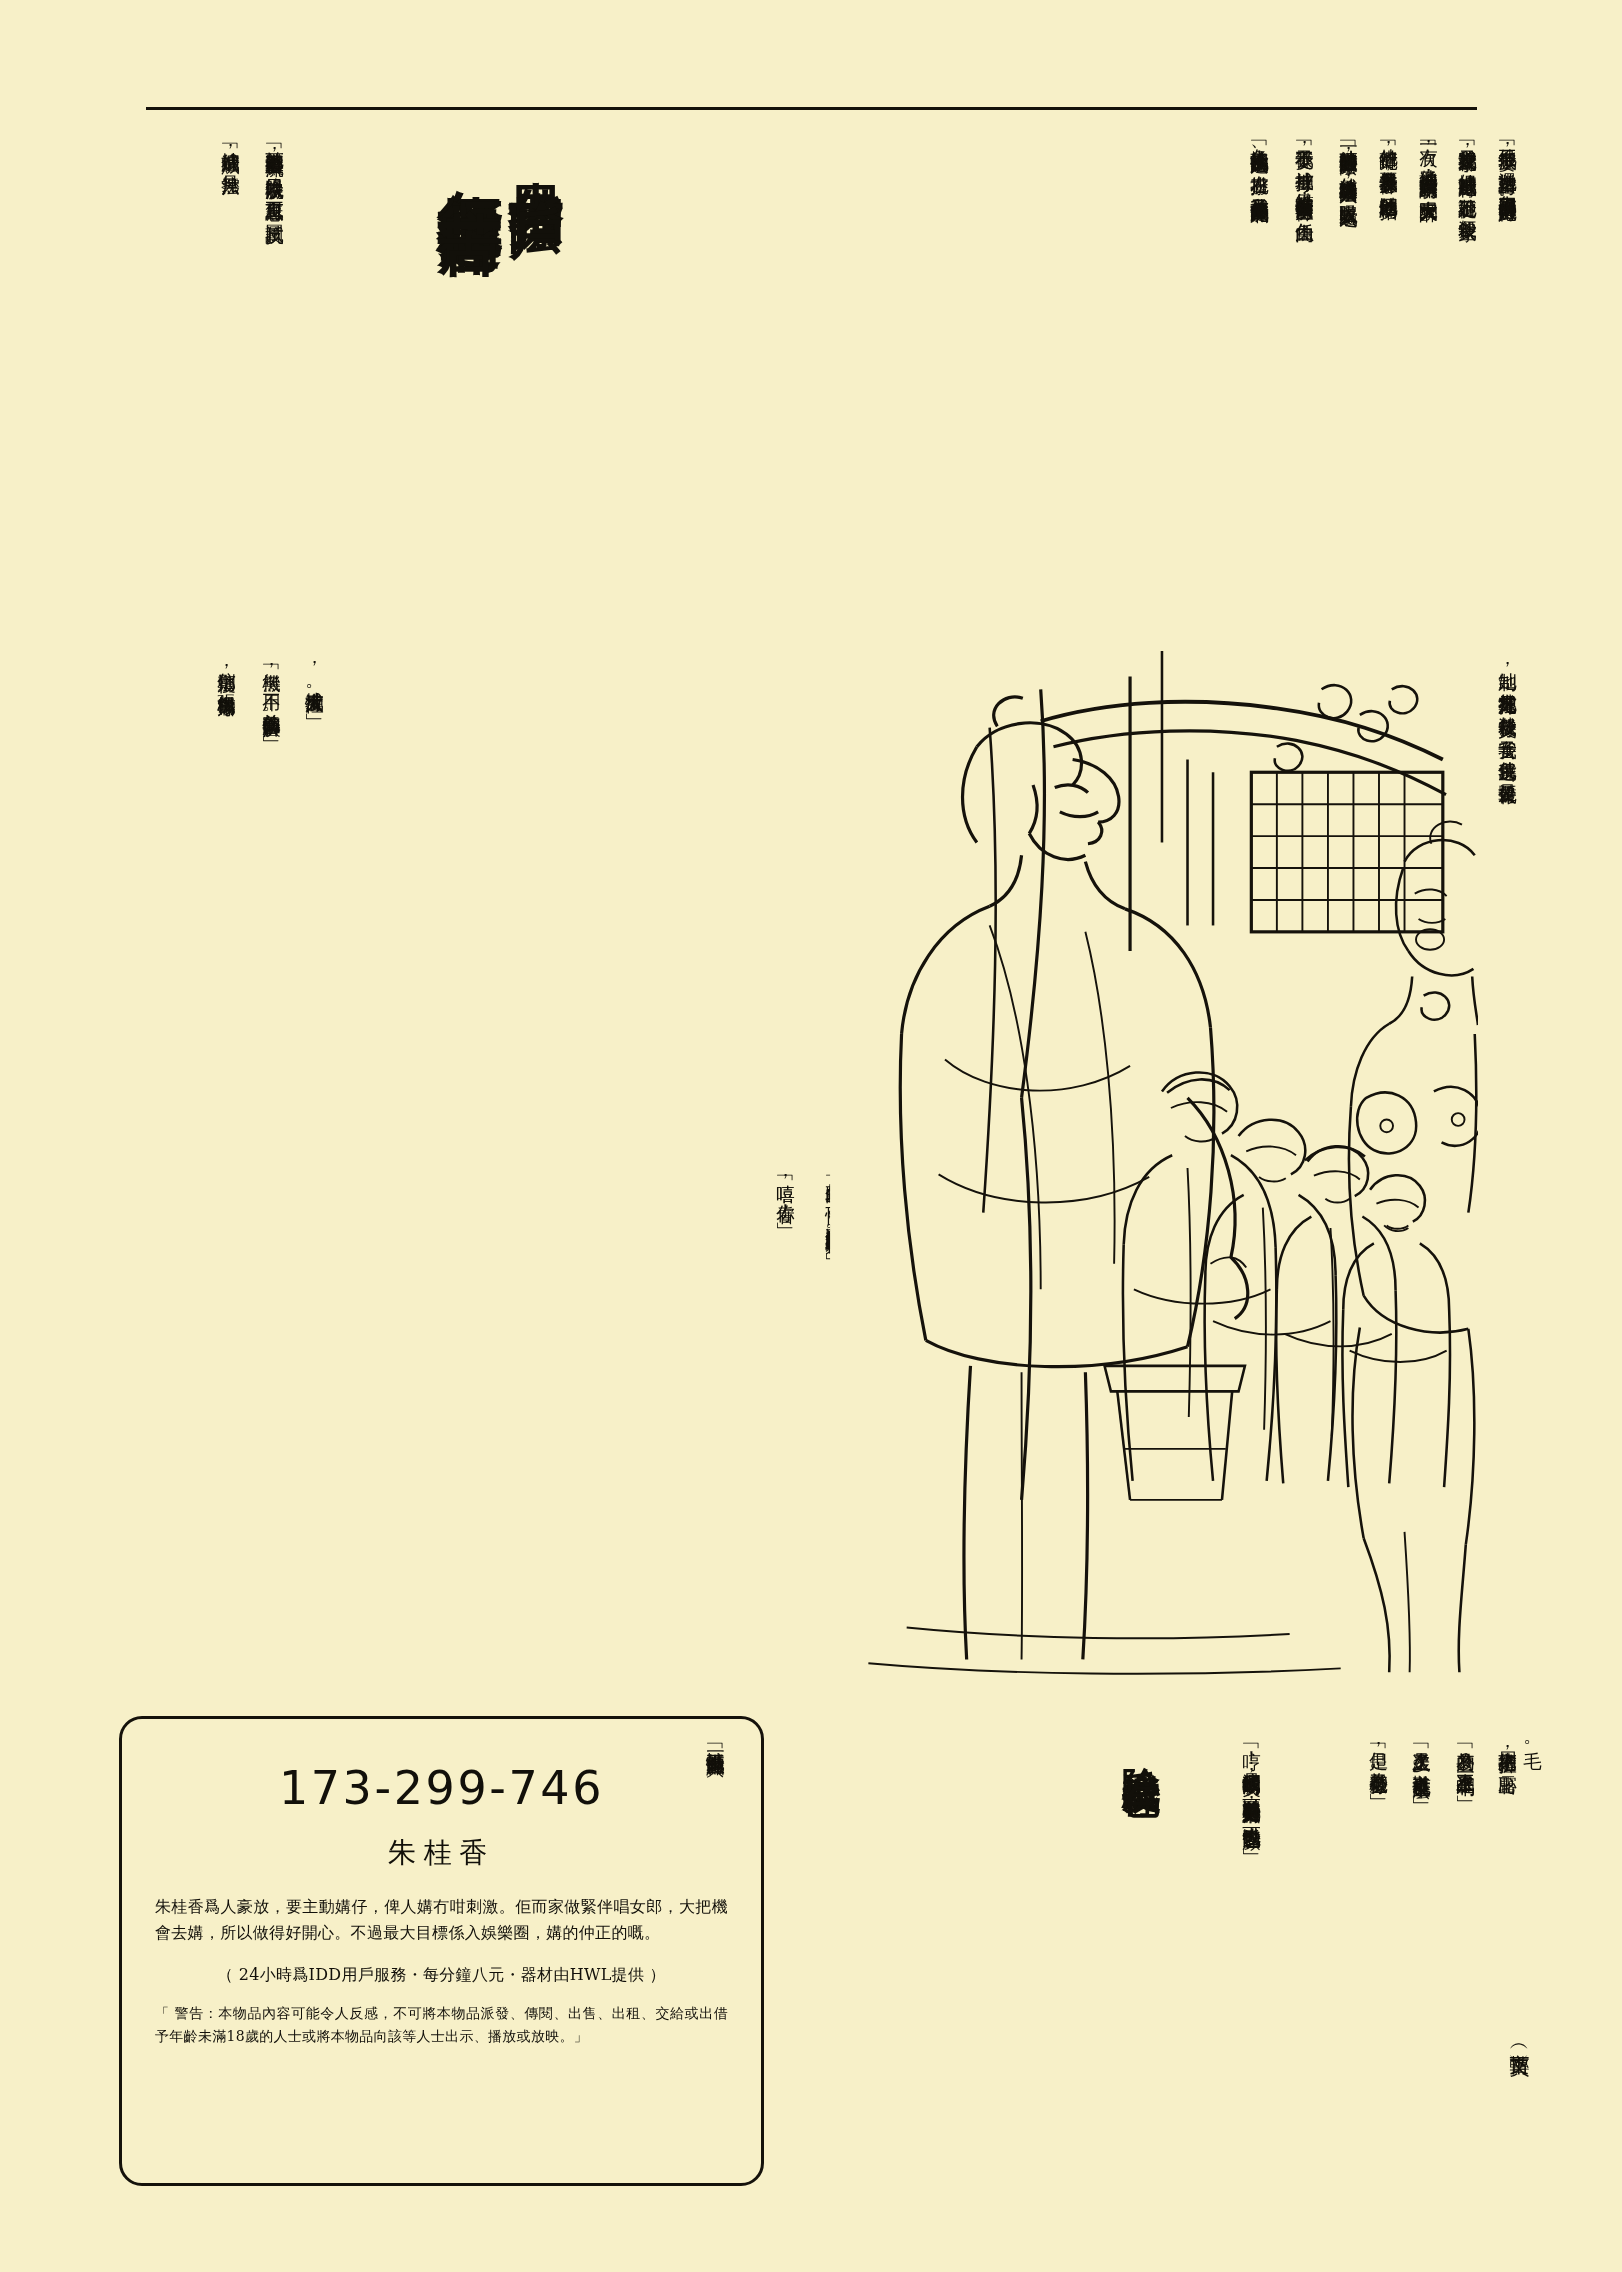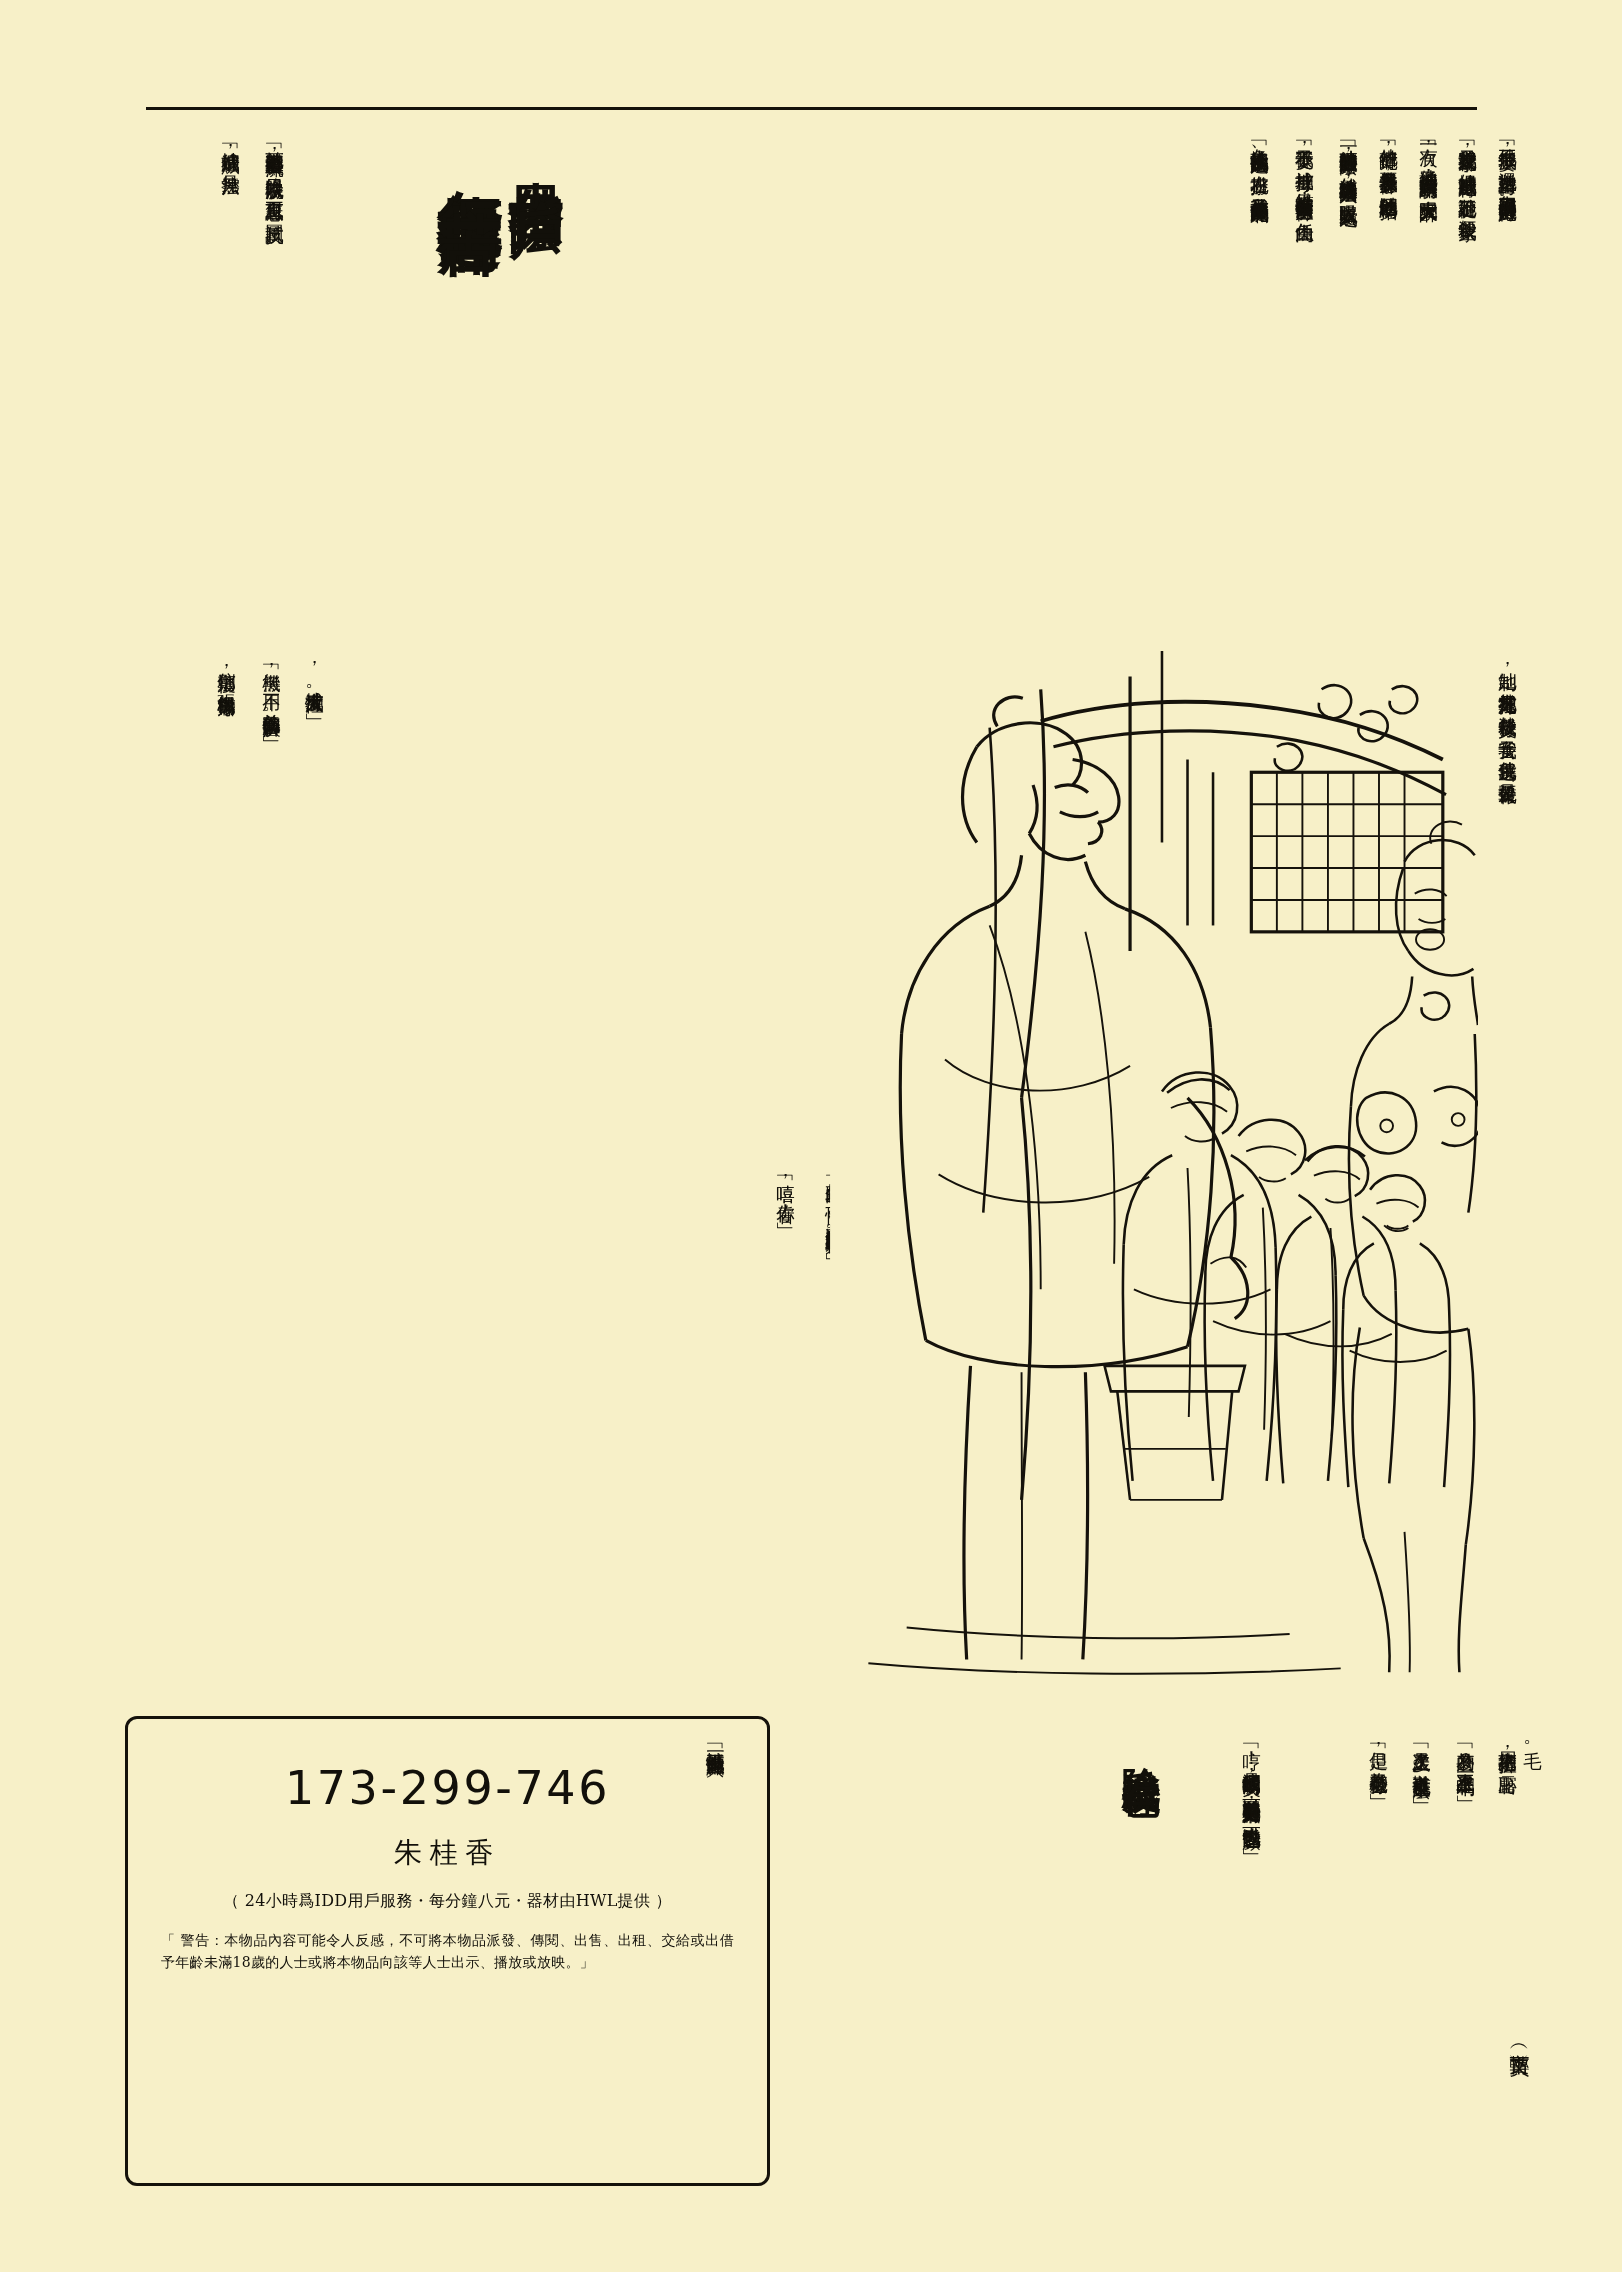--- a/index.html
+++ b/index.html
@@ -78,26 +78,26 @@
     top: 651px;
     width: 648px;
     height: 1034px;
     overflow: hidden;
   }
   #art svg { display: block; }
 
   
   #ad {
     position: absolute;
-    left: 125px;
+    left: 119px;
     top: 1716px;
     width: 645px;
     height: 470px;
     border: 3.2px solid #15120b;
-    border-radius: 12px;
+    border-radius: 23px;
     box-sizing: border-box;
     text-align: center;
     background: transparent;
   }
   #ad .phone {
     margin-top: 42px;
     font-size: 46px;
     letter-spacing: 2.6px;
     font-family: "DejaVu Sans", "Liberation Sans", sans-serif;
   }
@@ -359,18 +359,19 @@
   <div class="col v body-col" style="right:188px; top:1737px; height:358px;">「上次是多久了？難道一世也長不出來麼？」</div>
   <div class="col v body-col" style="right:231px; top:1737px; height:281px;">「但是，為甚麼變了棕色。」</div>
   <div class="col v body-col" style="right:358px; top:1737px; height:421px;">「哼！這是我們峨嵋派的獨門功夫，可以運功將恥毛變得更嫩更滑更細，也可以改變它的顏色。」</div>
   <div class="col v body-col" style="right:894px; top:1737px; height:409px;">「滅性師太不是對性一點興</div>
 
   <div id="contd" class="v">（文轉下頁）</div>
 
   <div id="ad">
     <div class="phone">173-299-746</div>
     <div class="name">朱桂香</div>
+    <div class="blurb">朱桂香爲人豪放，要主動媾仔，俾人媾冇咁刺激。佢而家做緊伴唱女郎，大把機會去媾，所以做得好開心。不過最大目標係入娛樂圈，媾的仲正的嘅。</div>
     <div class="svc">（ 24小時爲IDD用戶服務・每分鐘八元・器材由HWL提供 ）</div>
     <div class="warn">「 警告：本物品內容可能令人反感，不可將本物品派發、傳閱、出售、出租、交給或出借予年齡未滿18歲的人士或將本物品向該等人士出示、播放或放映。」</div>
   </div>
 
 </div>
 
 
 </body></html>

